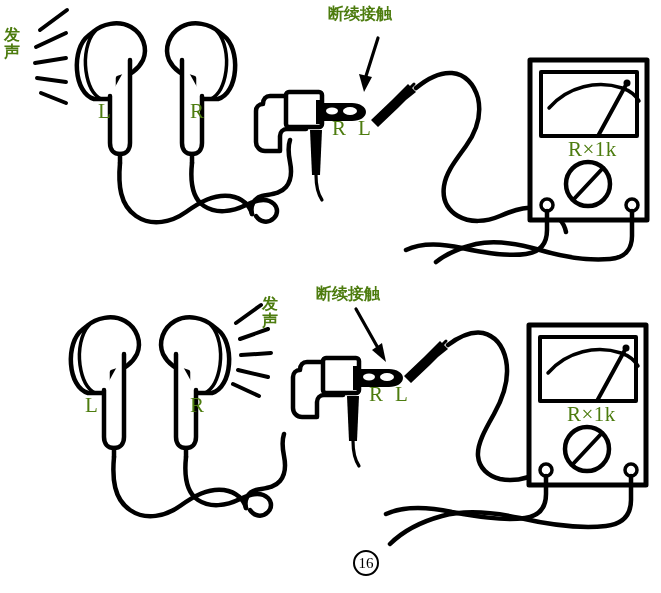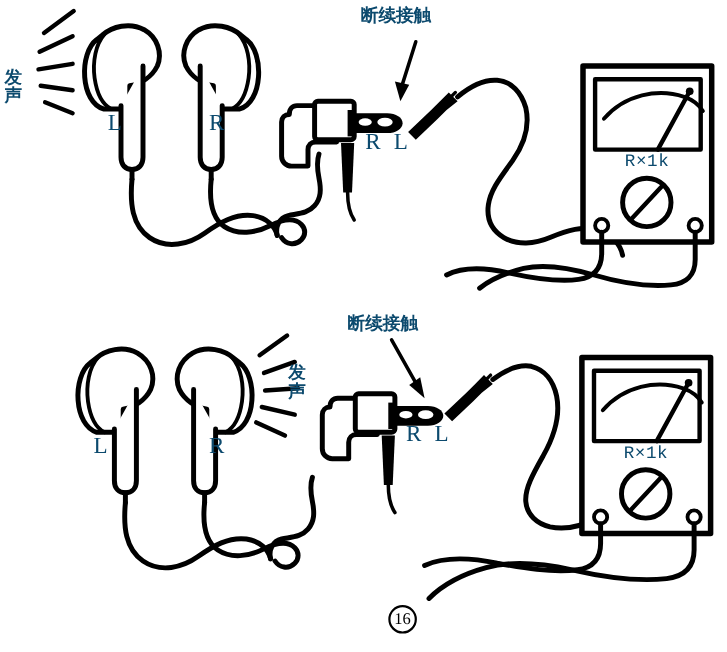--- a/index.html
+++ b/index.html
@@ -34,21 +34,21 @@
   }
   .fill-black {
     fill: #000000;
     stroke: none;
   }
   .fill-white {
     fill: #ffffff;
   }
   .lbl {
     position: absolute;
-    color: #0c4a6e;
+    color: #4d7c0f;
     white-space: nowrap;
     line-height: 1;
     user-select: none;
   }
   .lbl-latin {
     font-family: "Liberation Serif", "DejaVu Serif", serif;
     font-size: 21px;
   }
   .lbl-cjk {
     font-family: "DejaVu Sans", "Liberation Sans", sans-serif;
@@ -57,25 +57,24 @@
     letter-spacing: 0px;
   }
   .lbl-cjk-vert {
     font-family: Liberation Mono, monospace;
     font-size: 16px;
     font-weight: 700;
     width: 1em;
     line-height: 1.05;
     white-space: normal;
     word-break: break-all;
-    margin-top: 35px;
   }
   .lbl-range {
-    font-family: Liberation Mono, monospace;
-    font-size: 16px;
+    font-family: Liberation Serif, serif;
+    font-size: 21px;
     letter-spacing: 0.5px;
   }
   .lbl-fig {
     font-family: "Liberation Serif", "DejaVu Serif", serif;
     font-size: 15px;
   }
   .fignum-wrap {
     position: absolute;
     width: 26px;
     height: 26px;

